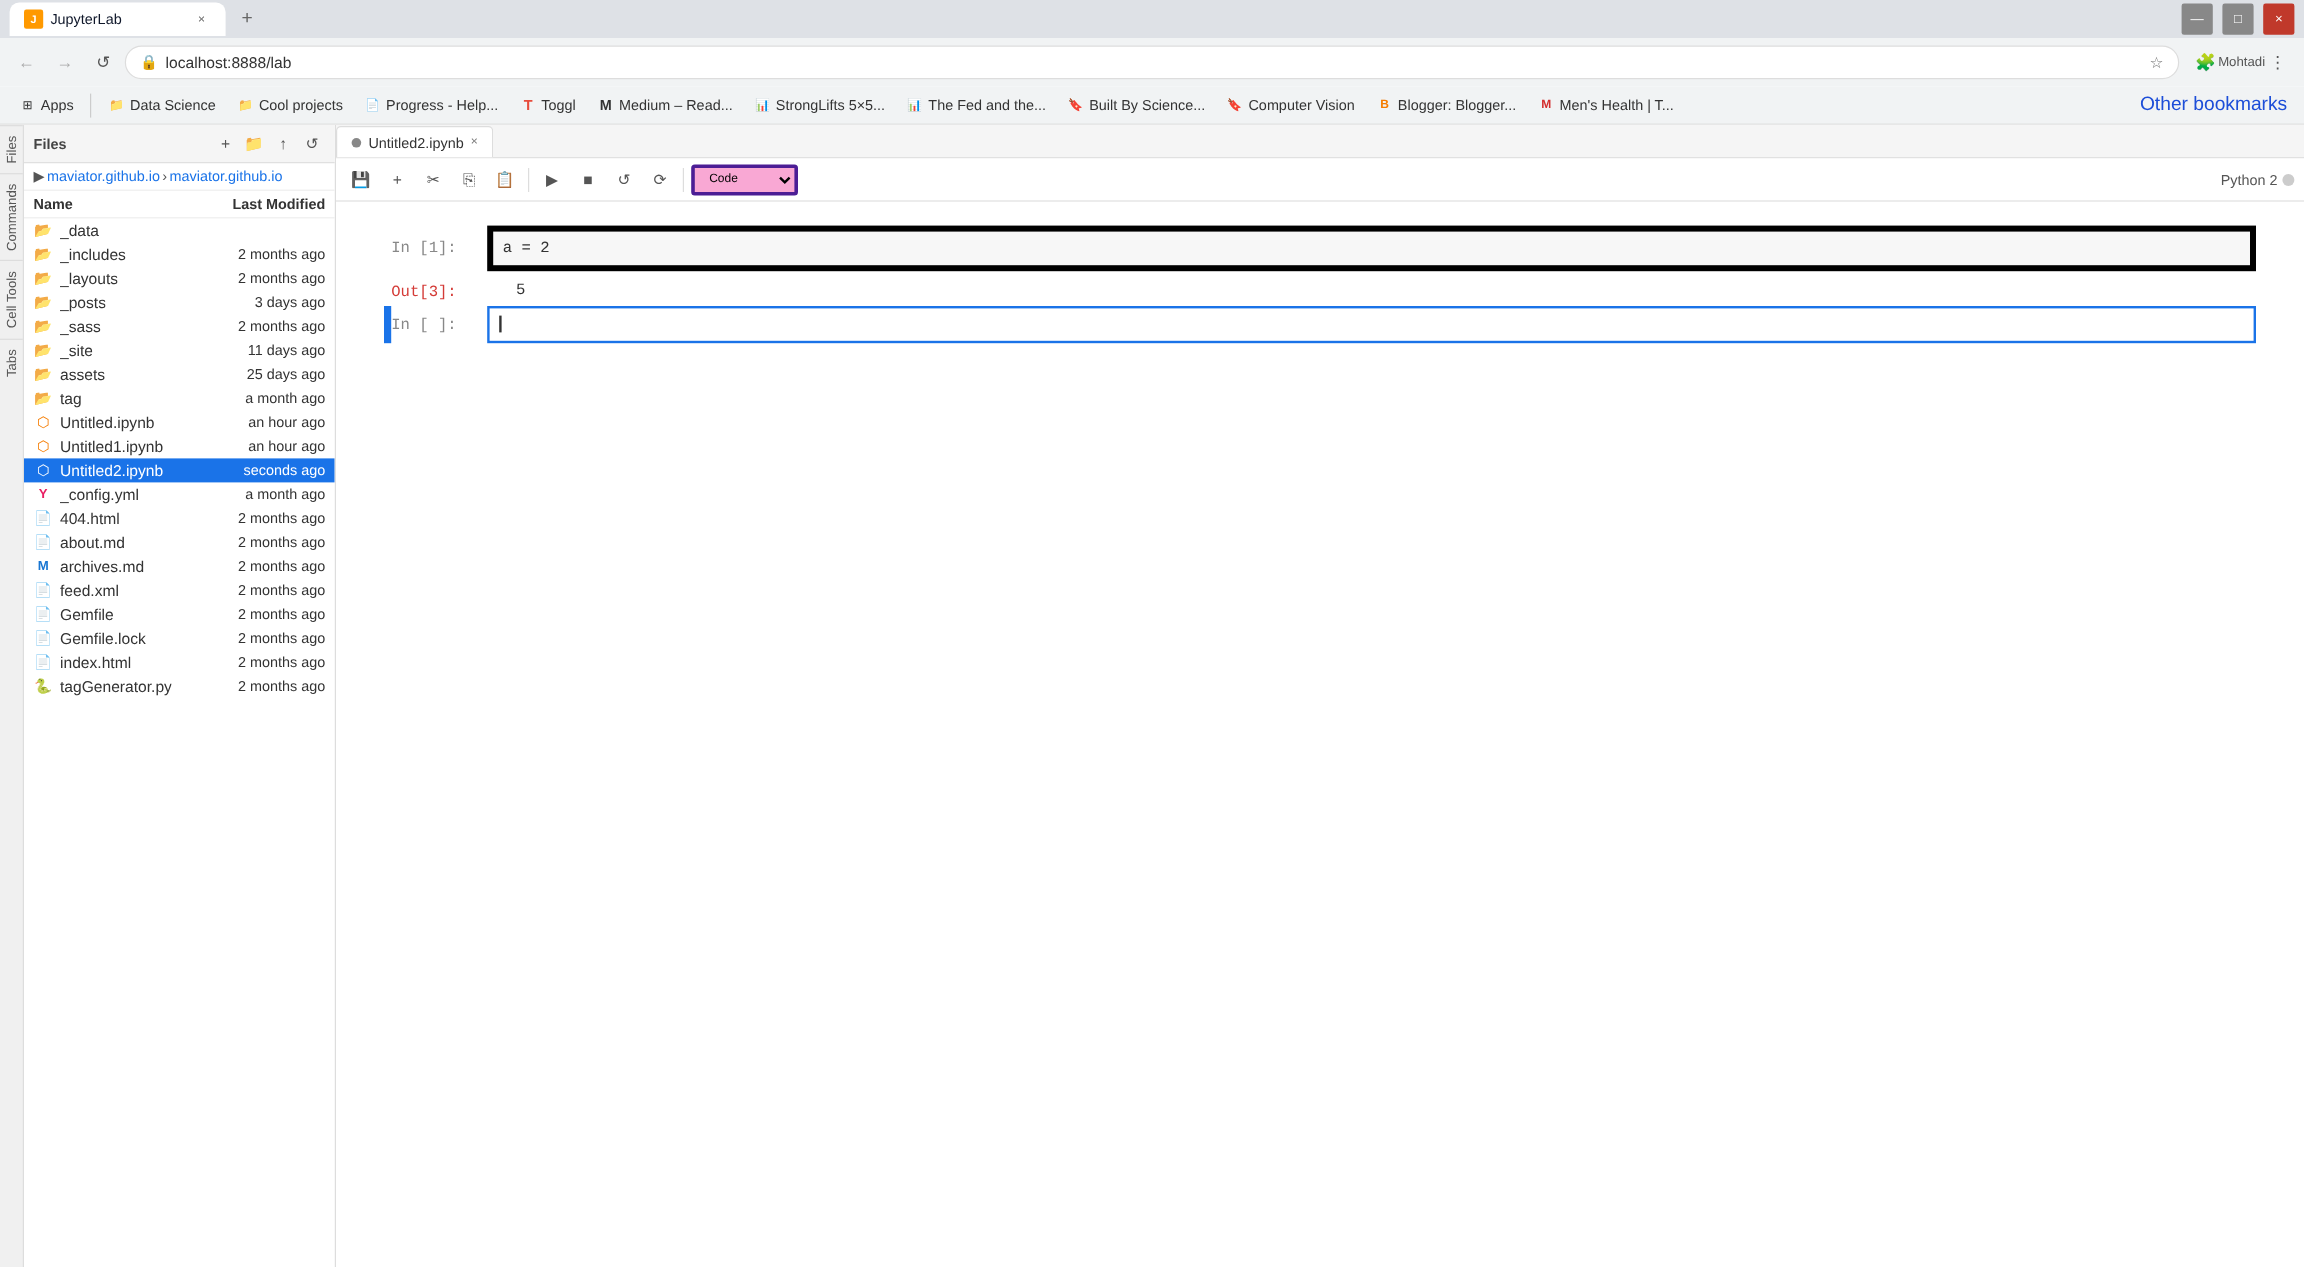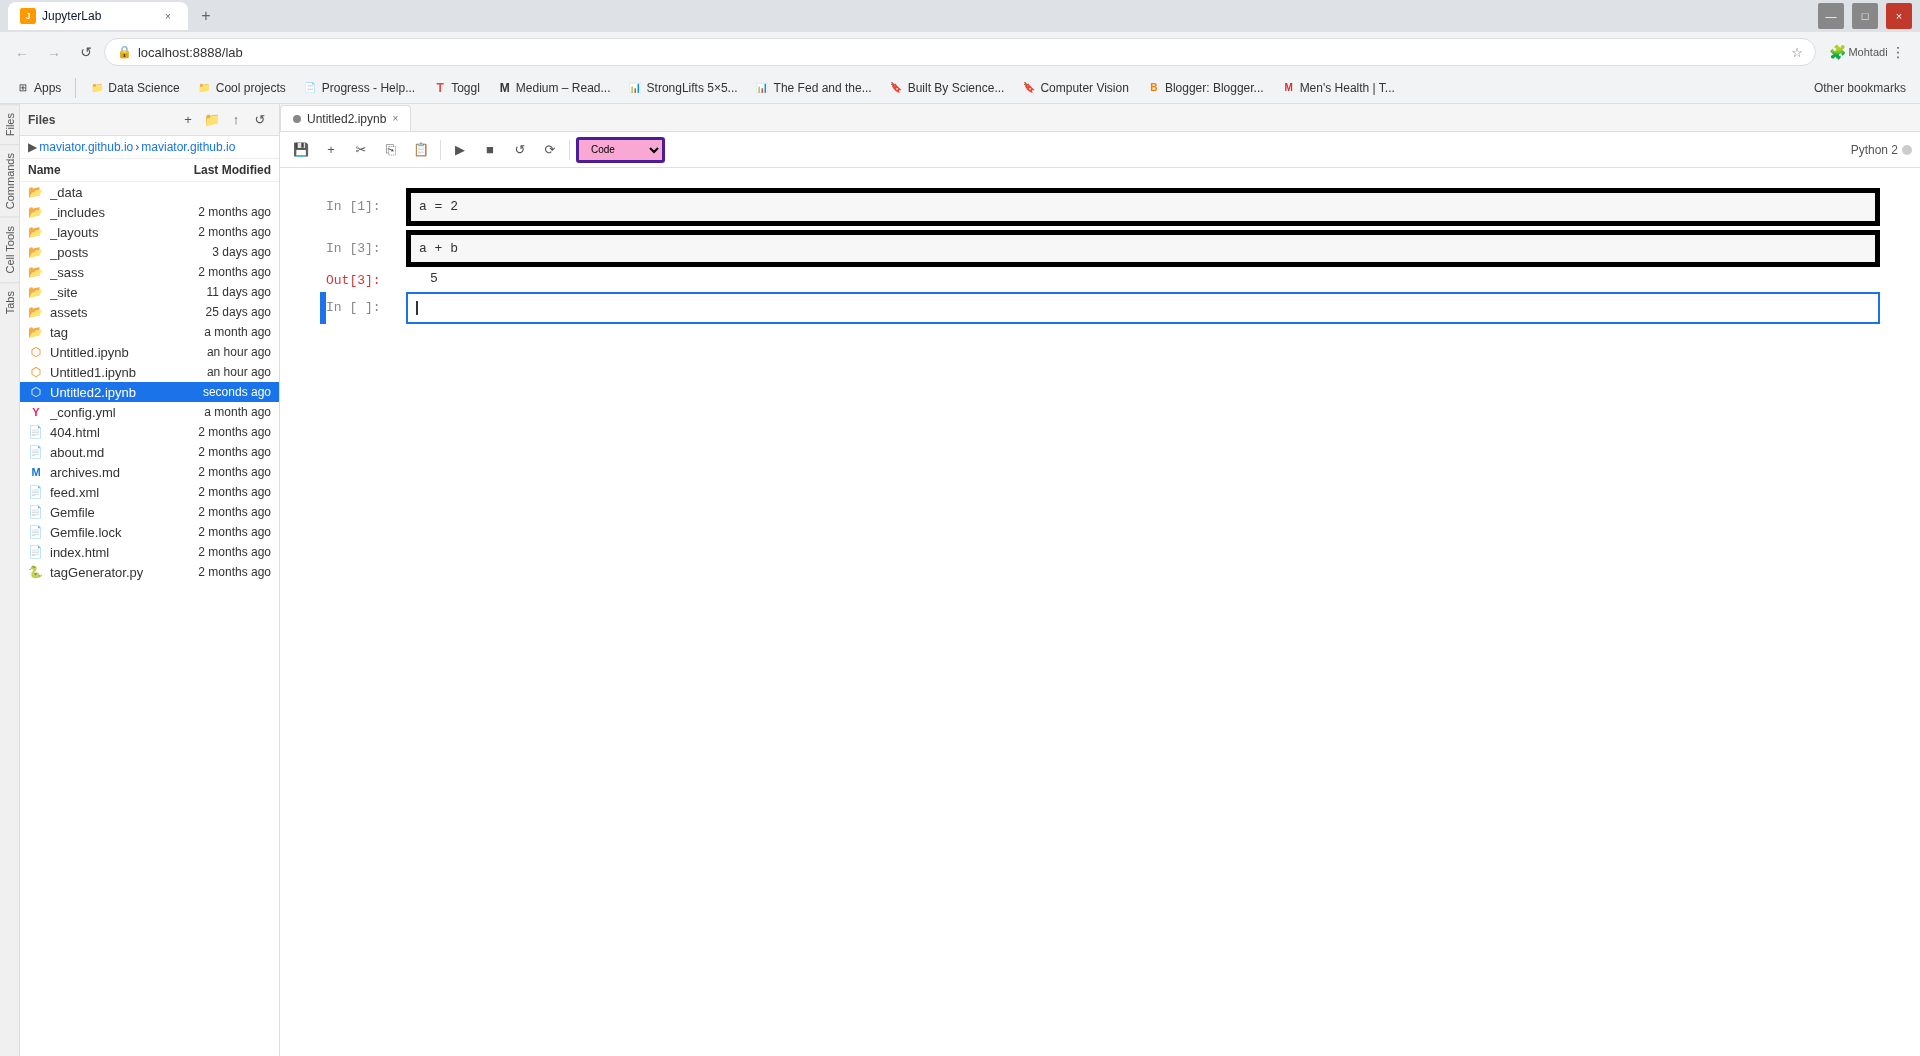--- a/index.html
+++ b/index.html
@@ -16,21 +16,21 @@
     .browser-controls { height: 40px; background: #f1f3f4; display: flex; align-items: center; padding: 0 8px; gap: 4px; }
     .nav-btn { width: 28px; height: 28px; display: flex; align-items: center; justify-content: center; cursor: pointer; color: #555; border-radius: 50%; font-size: 14px; }
     .nav-btn.disabled { color: #aaa; cursor: default; }
     .address-bar { flex: 1; height: 28px; background: #fff; border-radius: 14px; border: 1px solid #ddd; display: flex; align-items: center; padding: 0 12px; font-size: 13px; color: #333; gap: 6px; }
     .address-bar .lock-icon { color: #777; font-size: 12px; }
     .address-text { flex: 1; }
     .bookmarks-bar { height: 32px; background: #f1f3f4; display: flex; align-items: center; padding: 0 8px; gap: 2px; overflow: hidden; border-bottom: 1px solid #ddd; }
     .bookmark-item { display: flex; align-items: center; padding: 2px 8px; border-radius: 4px; cursor: pointer; font-size: 12px; color: #333; gap: 4px; white-space: nowrap; }
     .bookmark-icon { width: 14px; height: 14px; display: flex; align-items: center; justify-content: center; font-size: 10px; }
     .bookmark-separator { width: 1px; height: 20px; background: #ccc; margin: 0 4px; }
-    .more-bookmarks { margin-left: auto; display: flex; align-items: center; padding: 2px 6px; cursor: pointer; color: #404040; font-size: 12px; }
+    .more-bookmarks { margin-left: auto; display: flex; align-items: center; padding: 2px 6px; cursor: pointer; color: #1d4ed8; font-size: 16px; }
 
     
     .jupyterlab { display: flex; flex-direction: column; flex: 1; background: #fff; overflow: hidden; }
     .jupyter-menubar { height: 28px; background: #f5f5f5; display: flex; align-items: center; padding: 0 8px; gap: 2px; border-bottom: 1px solid #e0e0e0; }
     .menu-item { padding: 4px 10px; border-radius: 3px; cursor: pointer; font-size: 13px; color: #333; }
     .jupyter-main { display: flex; flex: 1; overflow: hidden; }
 
     
     .file-panel { width: 260px; background: #fff; border-right: 1px solid #ddd; display: flex; flex-direction: column; overflow: hidden; }
     .file-panel-header { height: 32px; background: #f5f5f5; display: flex; align-items: center; padding: 0 8px; gap: 4px; border-bottom: 1px solid #e0e0e0; }
@@ -420,24 +420,20 @@
                 <span class="cell-prompt">In [1]:</span>
                 <div class="cell-input"><span>a = 2</span></div>
               </div>
             </div>
           </div>
 
 
           <div class="cell-container">
             <div class="cell-left-indicator"></div>
             <div class="cell-wrapper">
-              <div class="cell-row">
-                <span class="cell-prompt">In [3]:</span>
-                <div class="cell-input"><span>a + b</span></div>
-              </div>
               <div class="cell-output">
                 <span class="out-prompt">Out[3]:</span>
                 <span class="out-text">5</span>
               </div>
             </div>
           </div>
 
           <div class="cell-container cell-active">
             <div class="cell-left-indicator"></div>
             <div class="cell-wrapper">

